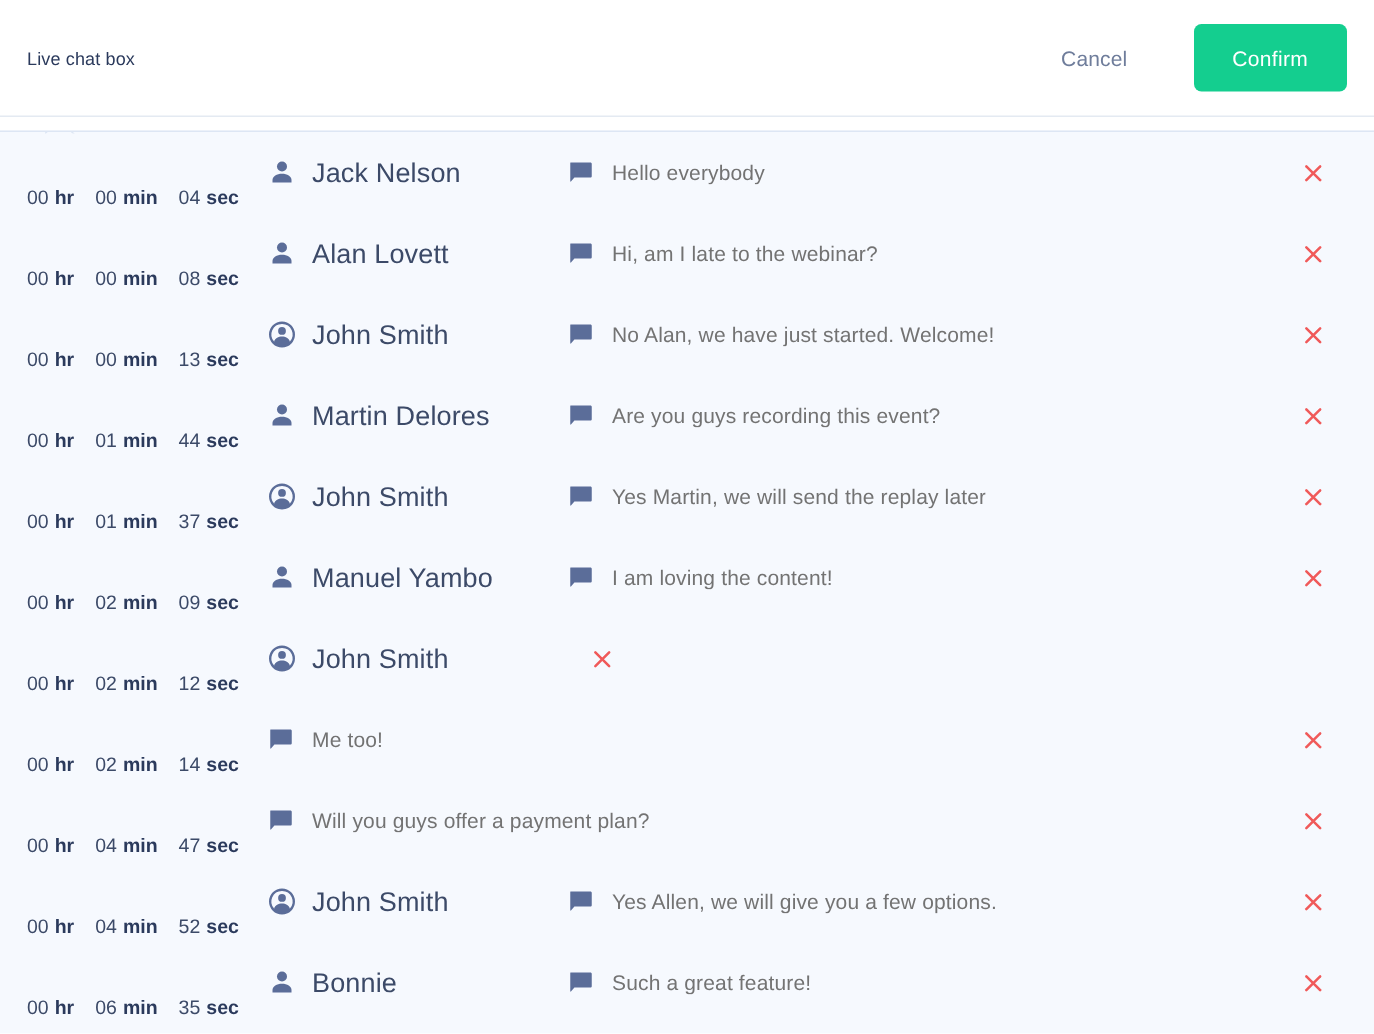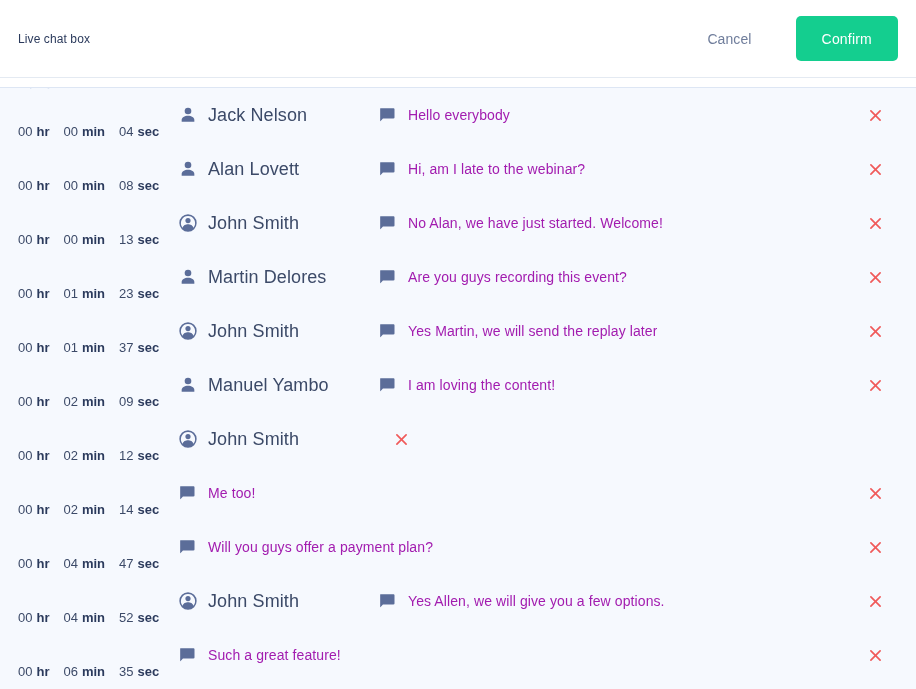--- a/index.html
+++ b/index.html
@@ -181,21 +181,21 @@
   .msg-icon {
     width: 18px;
     height: 18px;
     flex: 0 0 18px;
     display: block;
     color: #5b6d99;
   }
   .msg-icon svg { display: block; width: 18px; height: 18px; fill: currentColor; }
   .msg-text {
     font-size: 14px;
-    color: #a21caf;
+    color: #737373;
     white-space: nowrap;
     overflow: hidden;
     text-overflow: ellipsis;
     letter-spacing: .1px;
   }
 
   
   .del-cell {
     width: 46px;
     flex: 0 0 46px;
@@ -351,21 +351,21 @@
           <div class="time-cell">
             <span class="time-part">
               <span class="time-num">00</span>
               <span class="time-unit">hr</span>
             </span>
             <span class="time-part">
               <span class="time-num">01</span>
               <span class="time-unit">min</span>
             </span>
             <span class="time-part">
-              <span class="time-num">23</span>
+              <span class="time-num">44</span>
               <span class="time-unit">sec</span>
             </span>
           </div>
           <div class="user-cell">
             <span class="user-icon">
               <svg viewBox="0 0 24 24" aria-hidden="true">
                 <circle cx="12" cy="7.2" r="4"></circle>
                 <path d="M12 13c-4.2 0-7.6 2.2-7.6 4.9V20h15.2v-2.1C19.6 15.2 16.2 13 12 13z"></path>
               </svg>
             </span>
@@ -605,20 +605,29 @@
             </span>
             <span class="time-part">
               <span class="time-num">06</span>
               <span class="time-unit">min</span>
             </span>
             <span class="time-part">
               <span class="time-num">35</span>
               <span class="time-unit">sec</span>
             </span>
           </div>
+          <div class="user-cell">
+            <span class="user-icon">
+              <svg viewBox="0 0 24 24" aria-hidden="true">
+                <circle cx="12" cy="7.2" r="4"></circle>
+                <path d="M12 13c-4.2 0-7.6 2.2-7.6 4.9V20h15.2v-2.1C19.6 15.2 16.2 13 12 13z"></path>
+              </svg>
+            </span>
+            <span class="user-name">Bonnie</span>
+          </div>
           <div class="msg-cell">
             <span class="msg-icon">
               <svg viewBox="0 0 24 24" aria-hidden="true">
                 <path d="M3.2 3h17.6c.66 0 1.2.54 1.2 1.2v11.1c0 .66-.54 1.2-1.2 1.2H6.6l-3.1 3.6c-.2.24-.6.1-.6-.22V4.2C2.9 3.6 2.9 3 3.2 3z"></path>
               </svg>
             </span>
             <span class="msg-text">Such a great feature!</span>
           </div>
           <div class="del-cell">
             <button class="del-btn"><span><svg viewBox="0 0 24 24" aria-hidden="true" fill="none" stroke-width="2.4" stroke-linecap="round">

